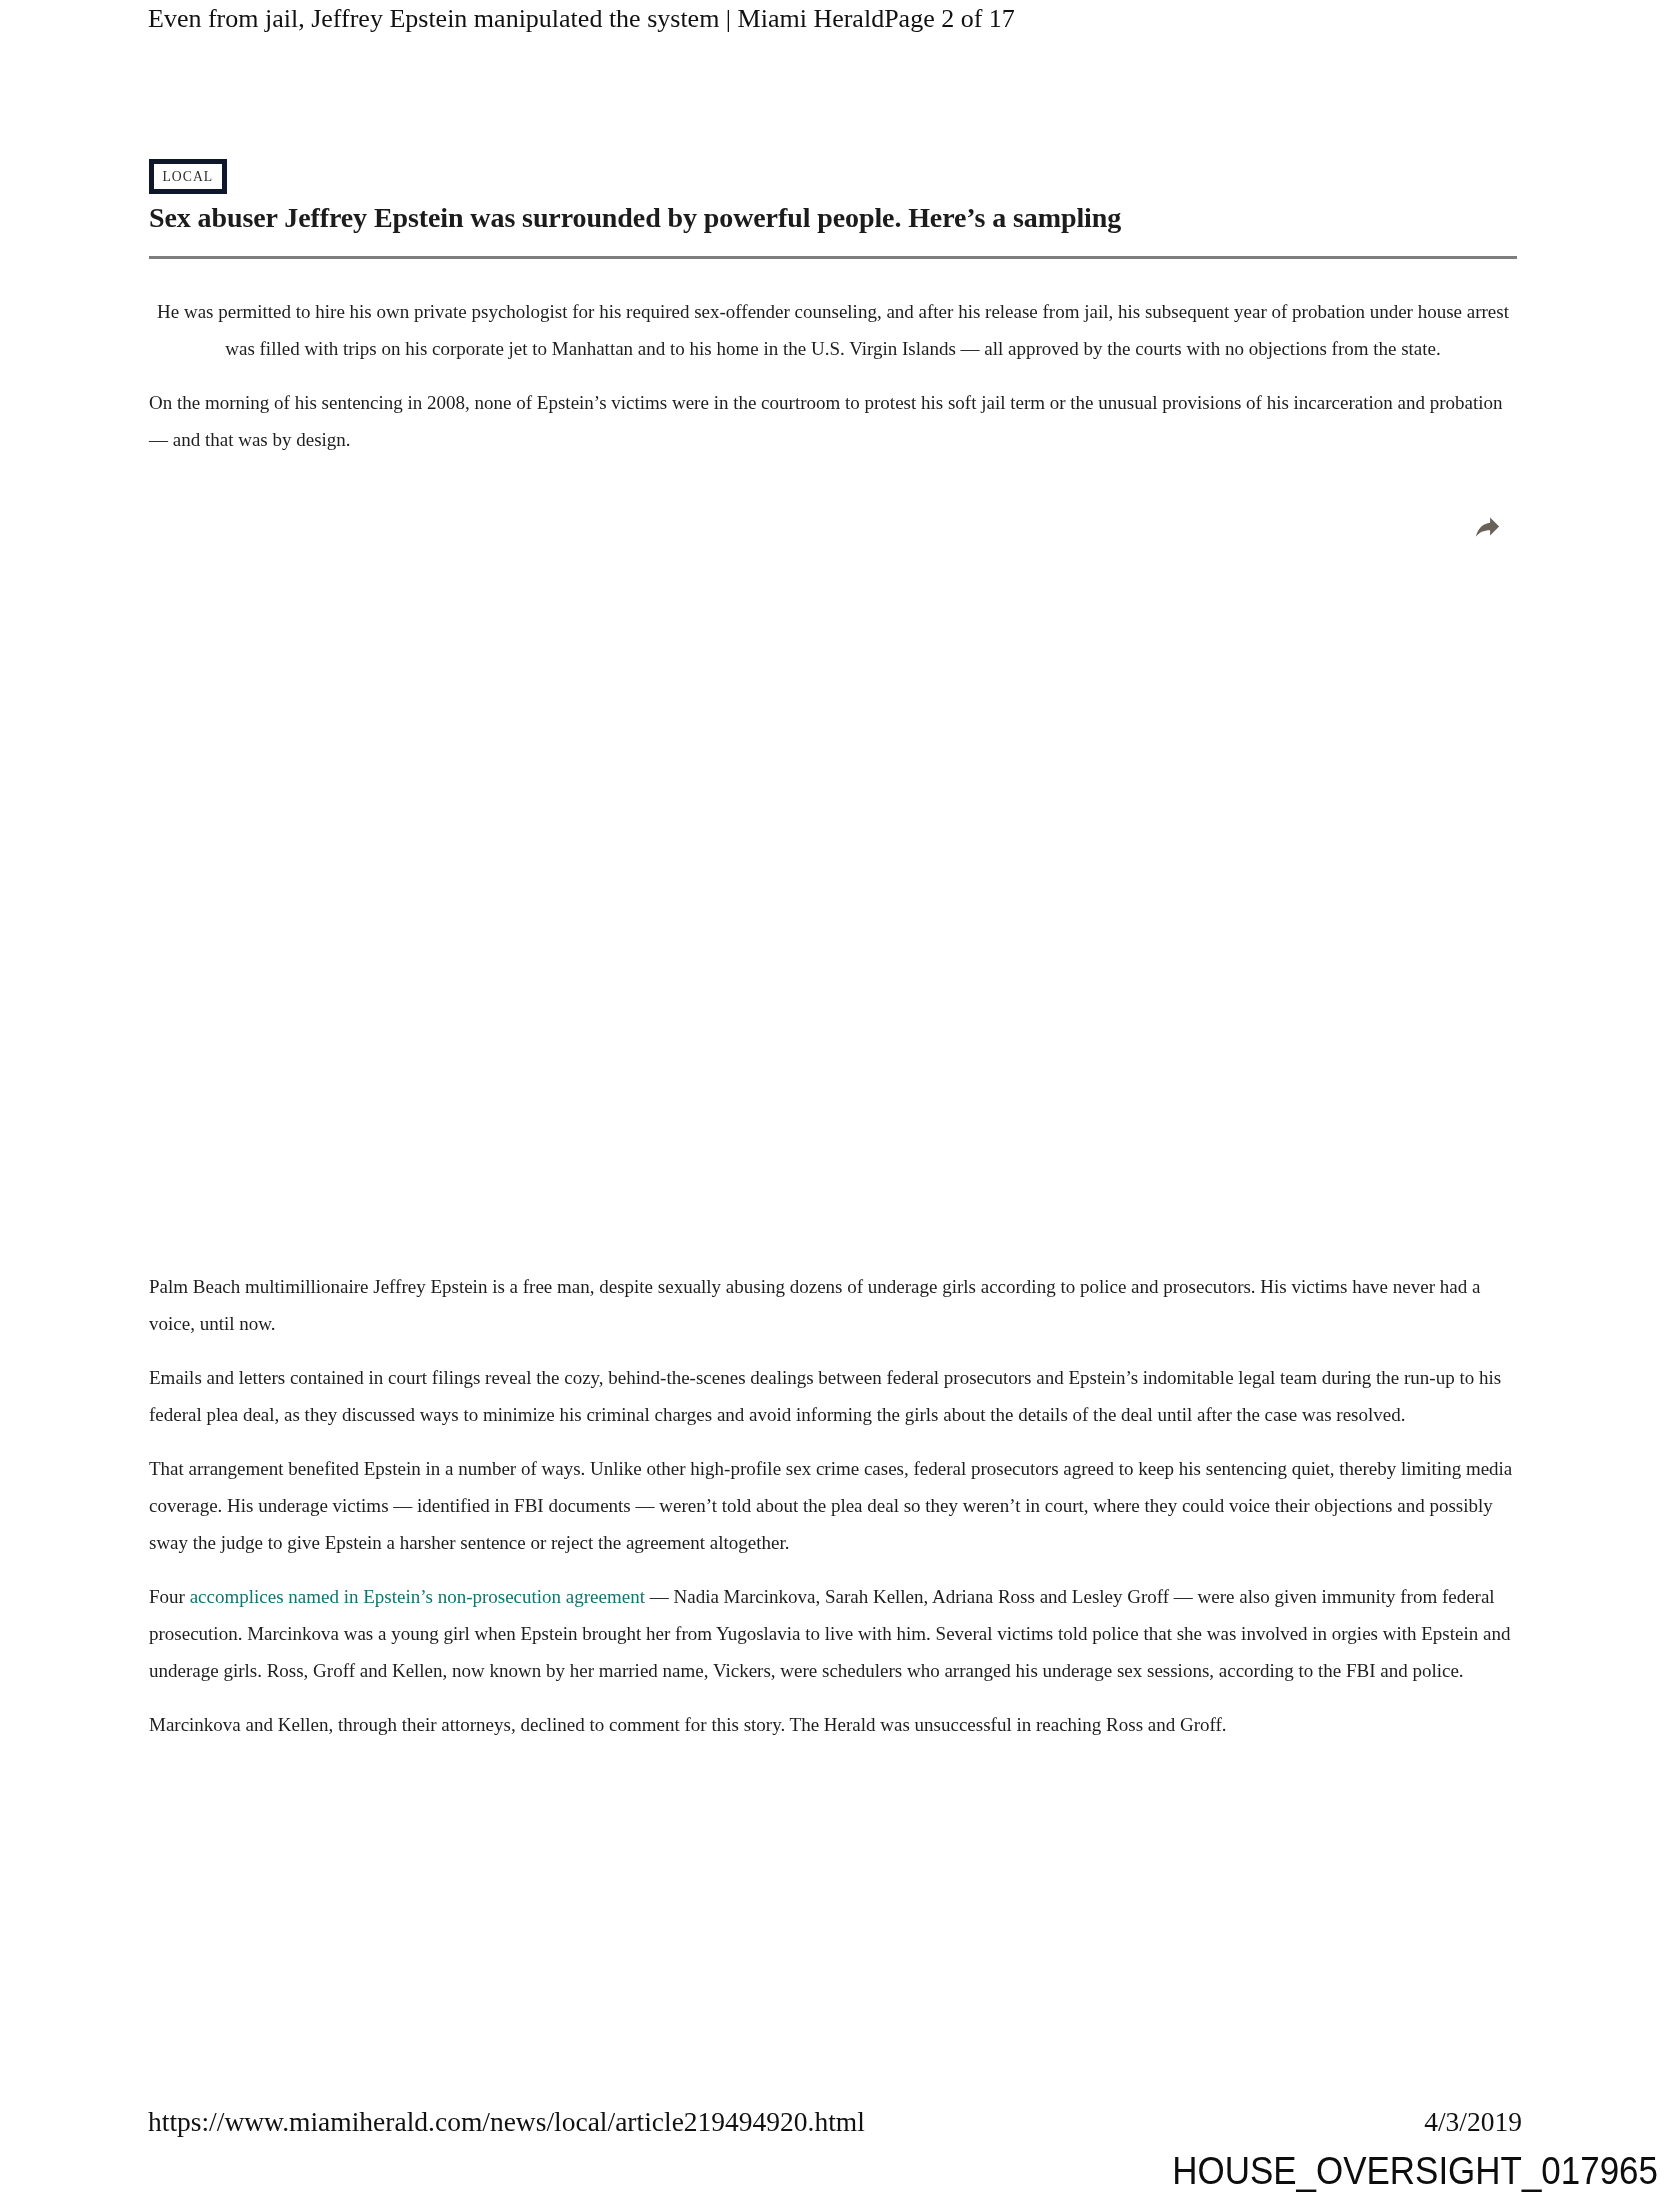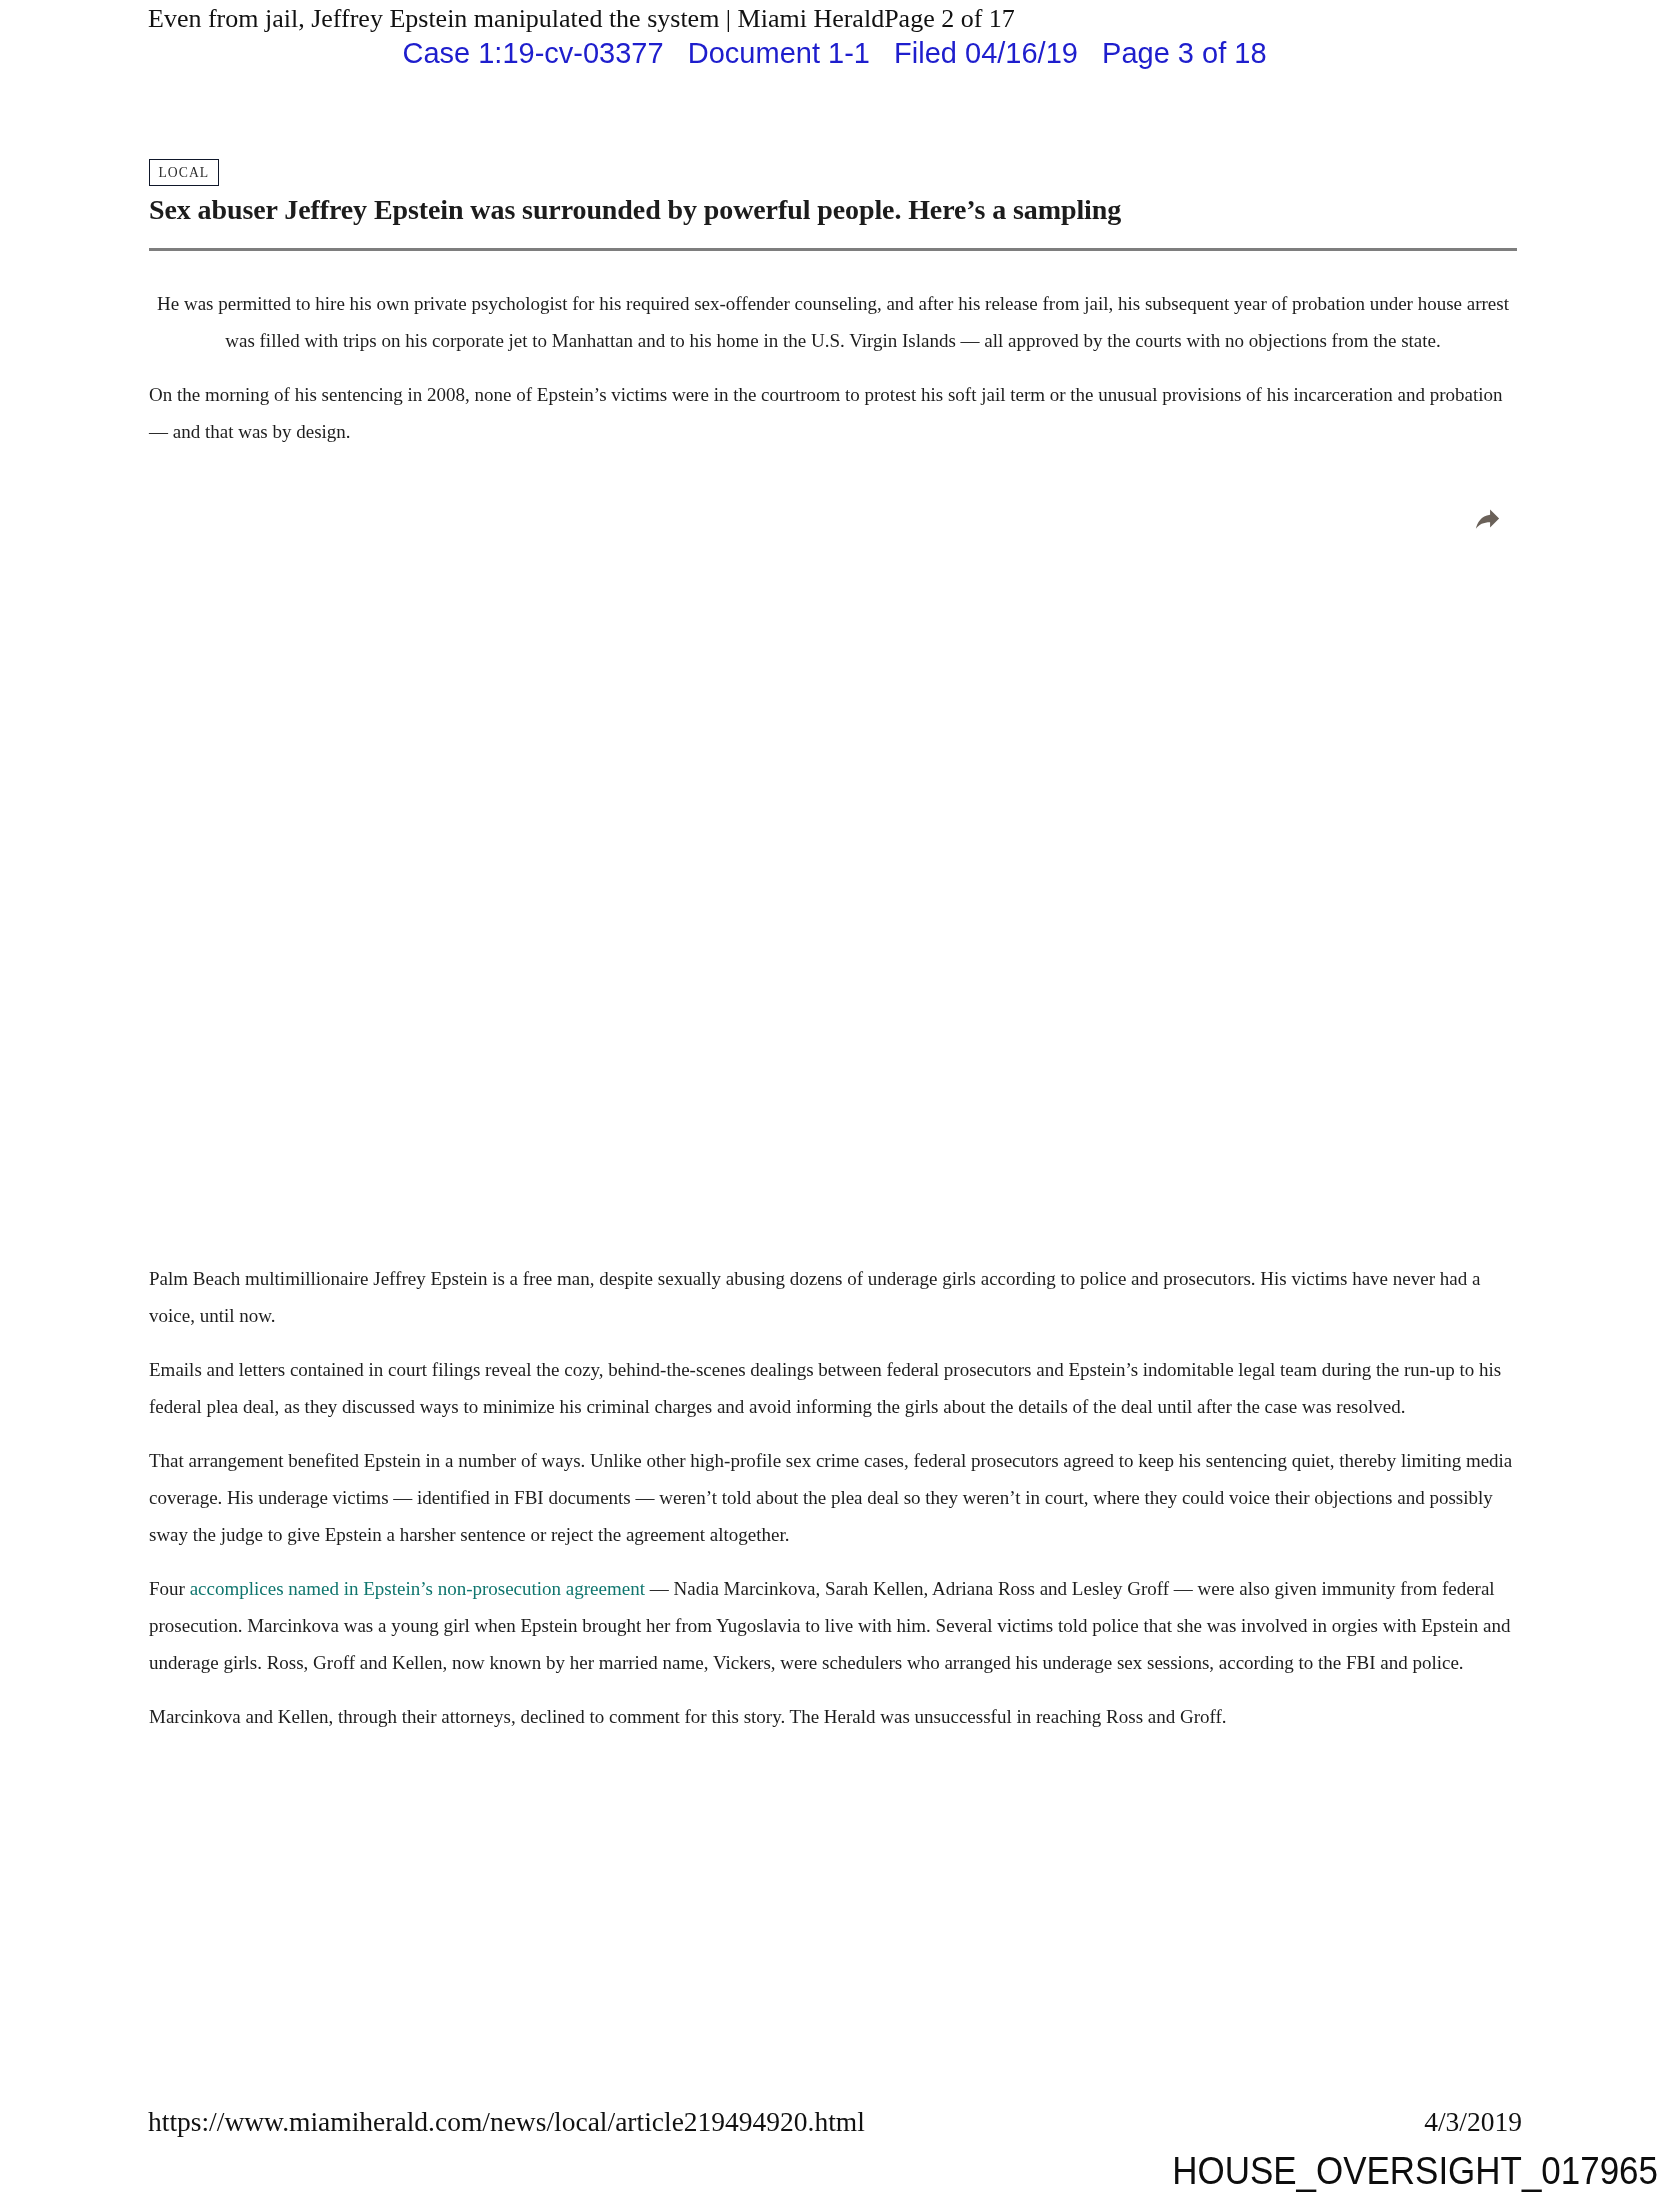--- a/index.html
+++ b/index.html
@@ -36,21 +36,21 @@
   }
 
   
   .article {
     position: absolute;
     top: 159px; left: 149px;
     width: 1368px;
   }
   .kicker {
     display: inline-block;
-    border: 1px solid #0f172a;
+    border: 5px solid #0f172a;
     padding: 4.6px 8.5px;
     font-size: 13.7px;
     letter-spacing: 1px;
     color: #2b2b2b;
   }
   .headline {
     margin-top: 9.2px;
     font-size: 28px;
     line-height: 29px;
     font-weight: bold;
@@ -121,21 +121,20 @@
 </head>
 <body>
 
 <div class="page">
 
   <header class="print-header">
     <span>Even from jail, Jeffrey Epstein manipulated the system | Miami Herald</span>
     <span>Page 2 of 17</span>
   </header>
 
-  <div class="case-stamp">Case 1:19-cv-03377   Document 1-1   Filed 04/16/19   Page 3 of 18</div>
 
   <main class="article">
 
     <div class="kicker">LOCAL</div>
 
     <h1 class="headline">Sex abuser Jeffrey Epstein was surrounded by powerful people. Here’s a sampling</h1>
 
     <hr class="rule">
 
     <p class="body first">He was permitted to hire his own private psychologist for his required sex-offender counseling, and after his release from jail, his subsequent year of probation under house arrest was filled with trips on his corporate jet to Manhattan and to his home in the U.S. Virgin Islands — all approved by the courts with no objections from the state.</p>

